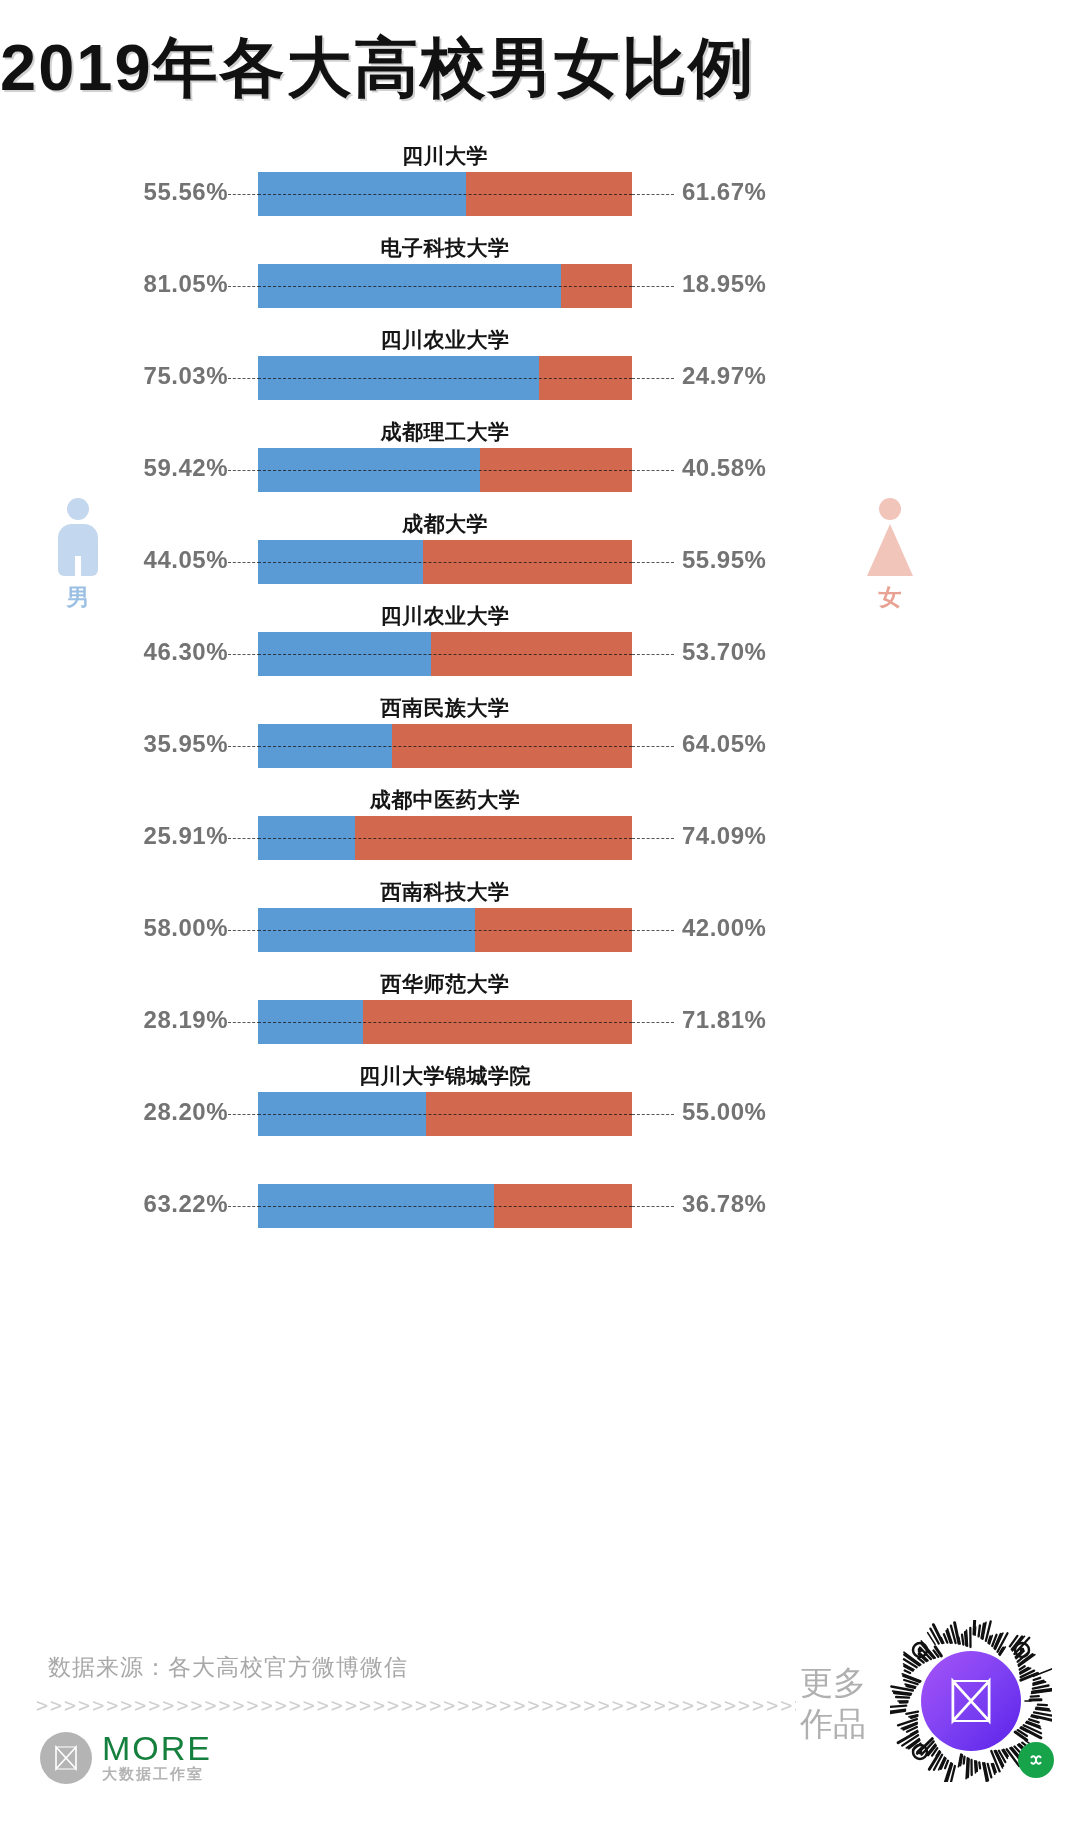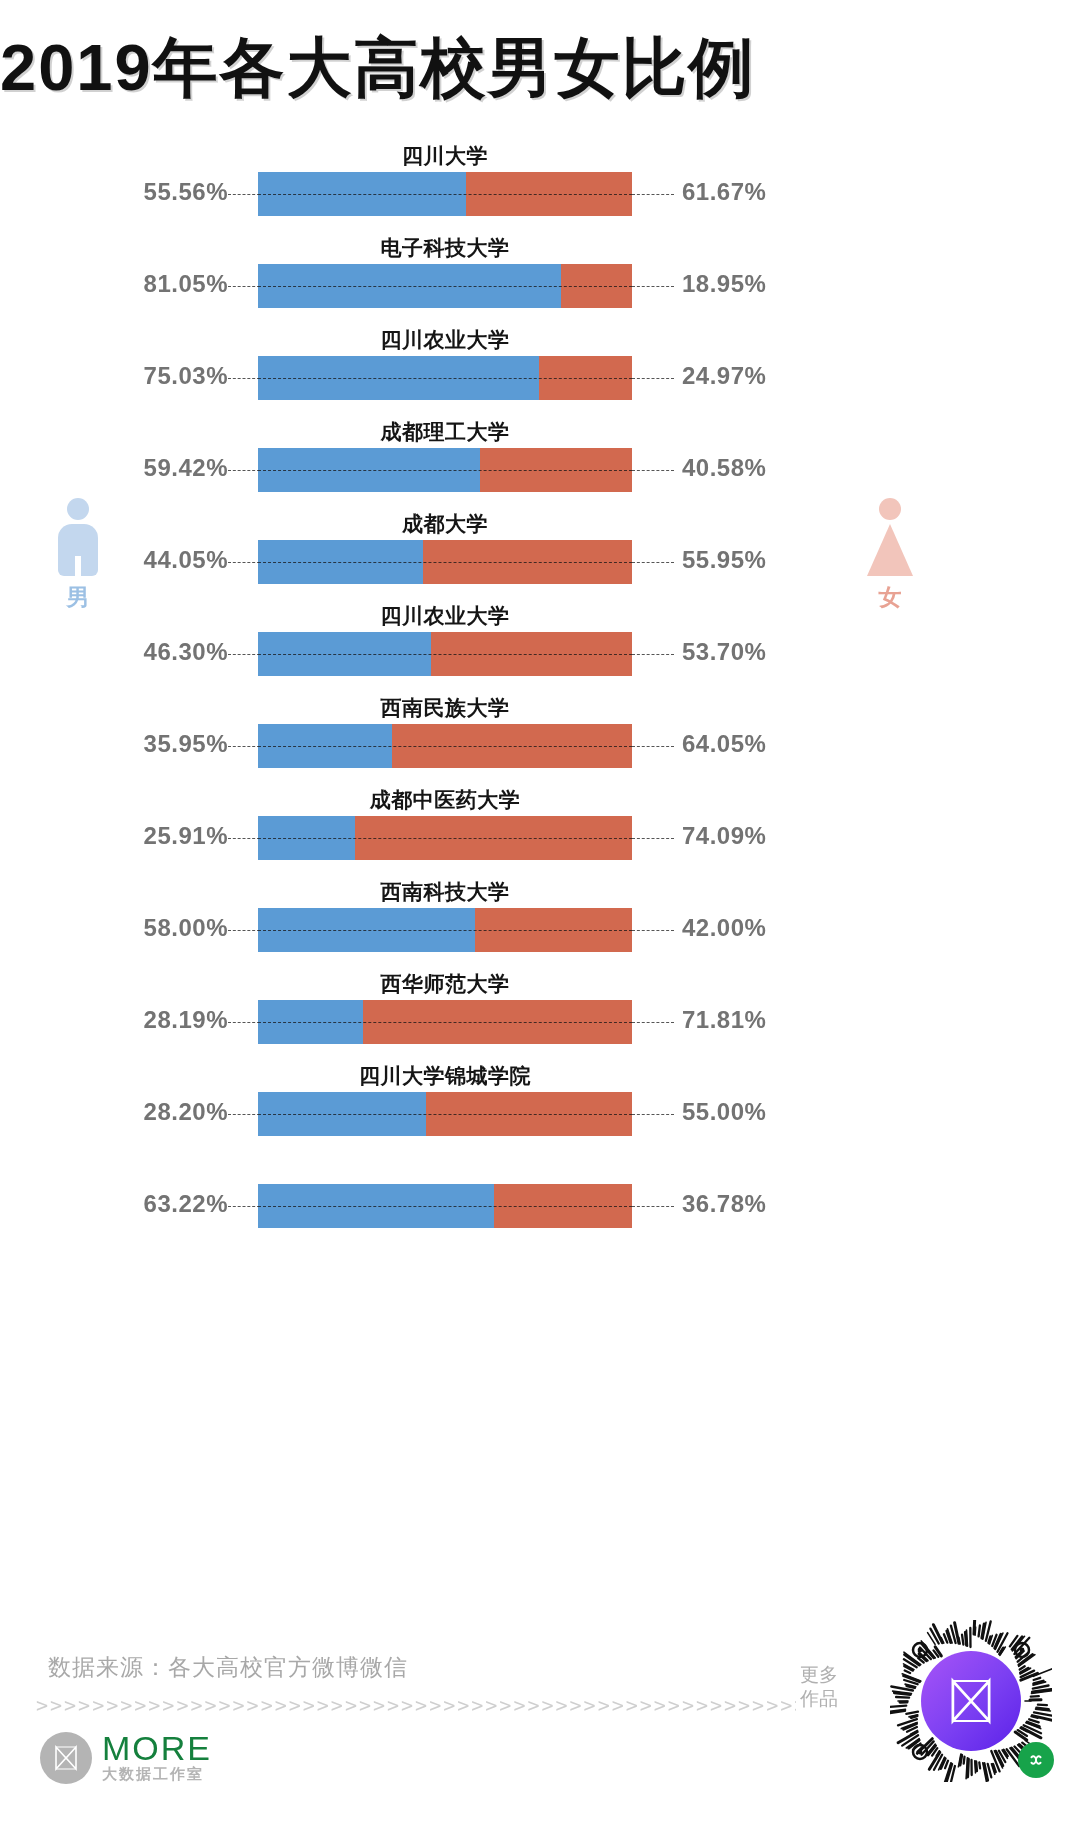--- a/index.html
+++ b/index.html
@@ -196,21 +196,21 @@
     font-size: 15px;
     font-weight: bold;
     letter-spacing: 2px;
     color: #b4b4b4;
   }
 
   .more-works {
     position: absolute;
     left: 800px;
     top: 1663px;
-    font-size: 19px;
+    font-size: 33px;
     line-height: 1.25;
     color: #b0b0b0;
     text-align: center;
     font-family: "Liberation Serif", "DejaVu Serif", serif;
   }
 
   .qr {
     position: absolute;
     left: 890px;
     top: 1620px;

